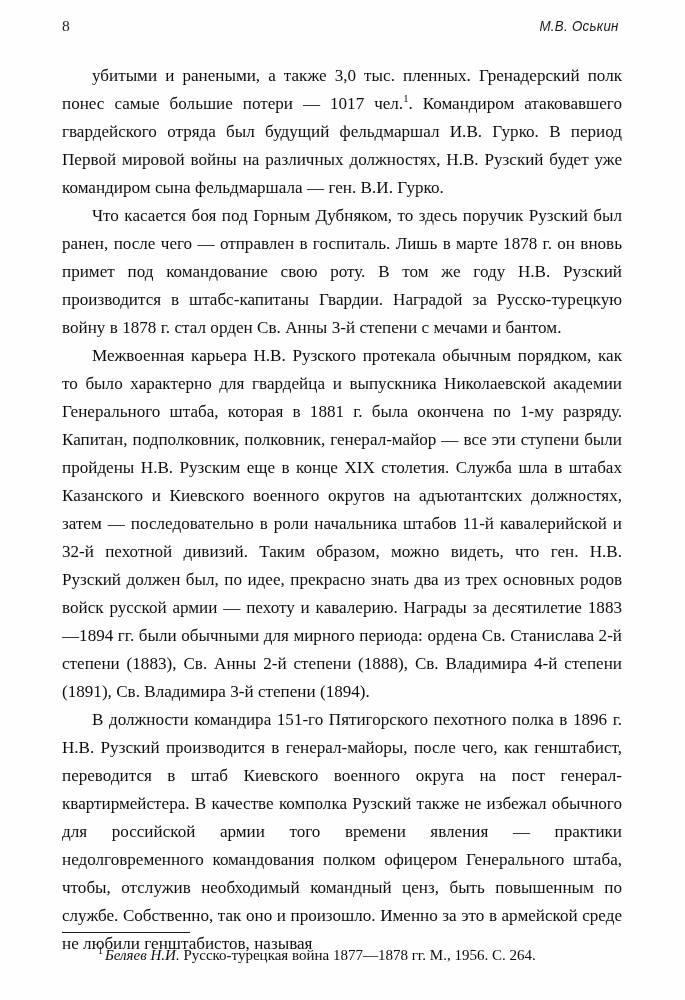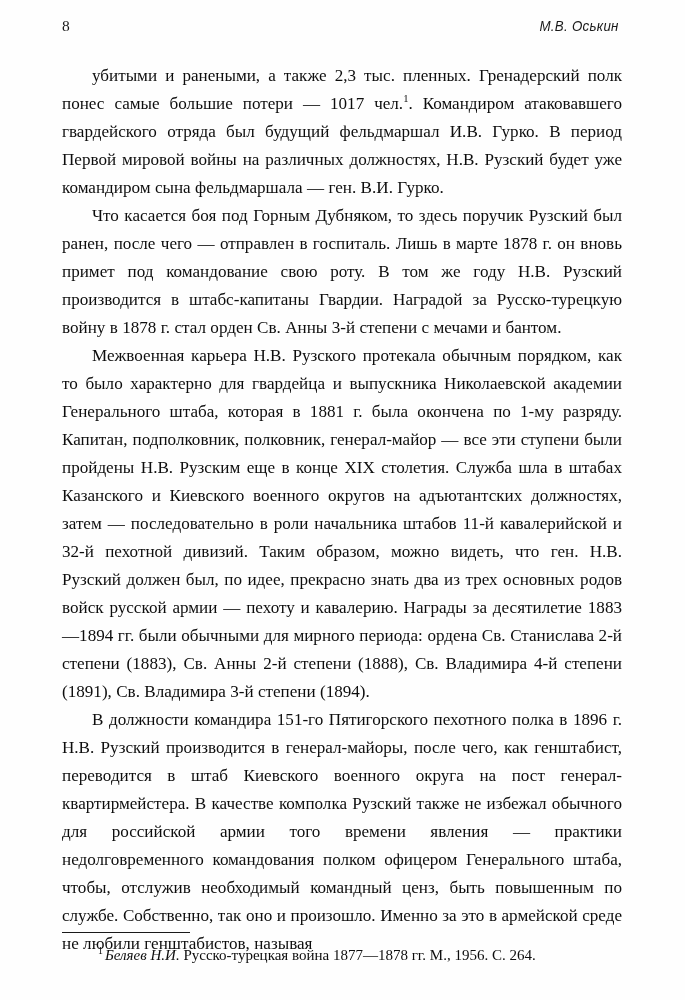--- a/index.html
+++ b/index.html
@@ -113,21 +113,21 @@
 
 <div class="page">
 
   <div class="running-head">
     <span class="folio">8</span>
     <span class="head-author">М.В. Оськин</span>
   </div>
 
   <div class="text-column">
 
-    <p class="para"><span>убитыми и ранеными, а также 2,3 тыс. пленных. Гренадерский полк понес самые большие потери — 1017 чел.</span><span class="fn-ref">1</span><span>. Командиром атаковавшего гвардейского отряда был будущий фельдмаршал И.В. Гурко. В период Первой мировой войны на различных должностях, Н.В. Рузский будет уже командиром сына фельдмаршала — ген. В.И. Гурко.</span></p>
+    <p class="para"><span>убитыми и ранеными, а также 3,0 тыс. пленных. Гренадерский полк понес самые большие потери — 1017 чел.</span><span class="fn-ref">1</span><span>. Командиром атаковавшего гвардейского отряда был будущий фельдмаршал И.В. Гурко. В период Первой мировой войны на различных должностях, Н.В. Рузский будет уже командиром сына фельдмаршала — ген. В.И. Гурко.</span></p>
 
     <p class="para">Что касается боя под Горным Дубняком, то здесь поручик Рузский был ранен, после чего — отправлен в госпиталь. Лишь в марте 1878 г. он вновь примет под командование свою роту. В том же году Н.В. Рузский производится в штабс-капитаны Гвардии. Наградой за Русско-турецкую войну в 1878 г. стал орден Св. Анны 3-й степени с мечами и бантом.</p>
 
     <p class="para">Межвоенная карьера Н.В. Рузского протекала обычным порядком, как то было характерно для гвардейца и выпускника Николаевской академии Генерального штаба, которая в 1881 г. была окончена по 1-му разряду. Капитан, подполковник, полковник, генерал-майор — все эти ступени были пройдены Н.В. Рузским еще в конце XIX столетия. Служба шла в штабах Казанского и Киевского военного округов на адъютантских должностях, затем — последовательно в роли начальника штабов 11-й кавалерийской и 32-й пехотной дивизий. Таким образом, можно видеть, что ген. Н.В. Рузский должен был, по идее, прекрасно знать два из трех основных родов войск русской армии — пехоту и кавалерию. Награды за десятилетие 1883—1894 гг. были обычными для мирного периода: ордена Св. Станислава 2-й степени (1883), Св. Анны 2-й степени (1888), Св. Владимира 4-й степени (1891), Св. Владимира 3-й степени (1894).</p>
 
 
     <p class="para">В должности командира 151-го Пятигорского пехотного полка в 1896 г. Н.В. Рузский производится в генерал-майоры, после чего, как генштабист, переводится в штаб Киевского военного округа на пост генерал-квартирмейстера. В качестве комполка Рузский также не избежал обычного для российской армии того времени явления — практики недолговременного командования полком офицером Генерального штаба, чтобы, отслужив необходимый командный ценз, быть повышенным по службе. Собственно, так оно и произошло. Именно за это в армейской среде не любили генштабистов, называя</p>
 
   </div>
 

